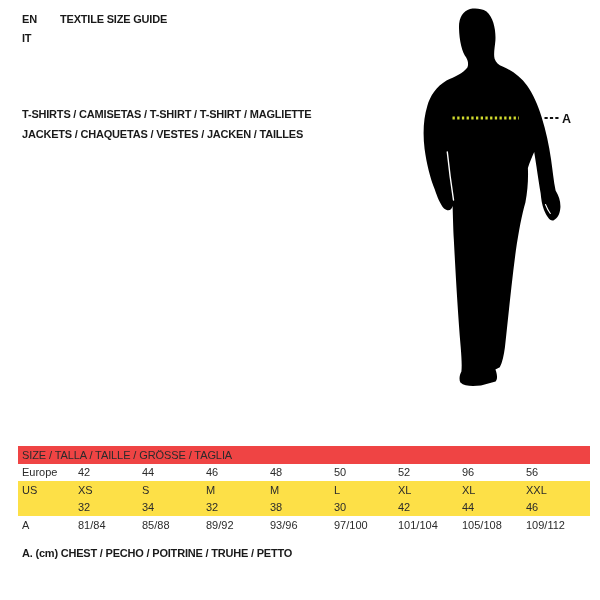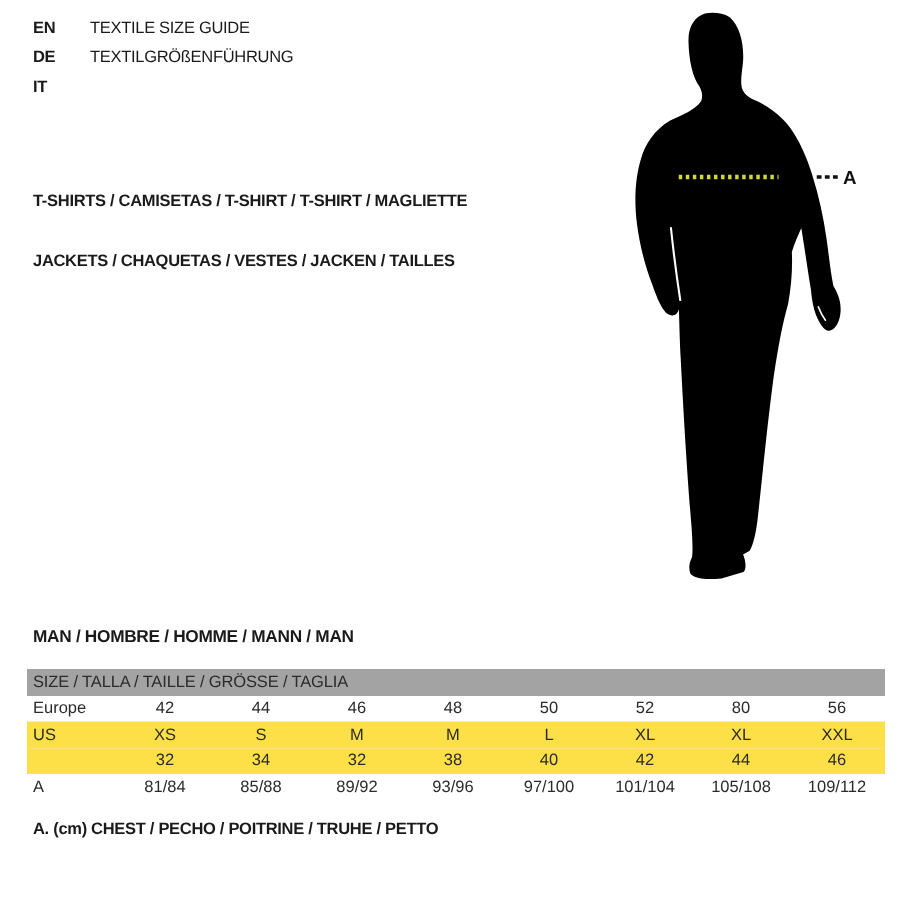--- a/index.html
+++ b/index.html
@@ -4,51 +4,47 @@
 <style>
   html,body{margin:0;padding:0;background:#fff;}
   #canvas{
     position:relative;width:600px;height:600px;background:#ffffff;overflow:hidden;
     font-family:"Liberation Sans","DejaVu Sans",sans-serif;color:#1a1a1a;
   }
   
   .langs{position:absolute;left:22px;top:13px;}
   .lang-row{display:flex;height:19.3px;}
   .lang-code{width:38px;font-size:11px;font-weight:bold;letter-spacing:-0.2px;}
-  .lang-label{font-size:11px;font-weight:normal;letter-spacing:-0.2px;white-space:nowrap;}
+  .lang-label{font-size:11px;font-weight:bold;letter-spacing:-0.2px;white-space:nowrap;}
   
   .garments{position:absolute;left:22px;top:104px;}
-  .garment-line{font-size:11px;font-weight:bold;letter-spacing:-0.2px;height:20px;display:flex;align-items:center;white-space:nowrap;margin-top:20px;}
+  .garment-line{font-size:11px;font-weight:bold;letter-spacing:-0.2px;height:20px;display:flex;align-items:center;white-space:nowrap;}
   
   .figure{position:absolute;left:405px;top:0px;width:195px;height:400px;}
   
   .man-title{position:absolute;left:22px;top:419px;font-size:11.5px;font-weight:bold;letter-spacing:-0.2px;}
   
   .size-table{position:absolute;left:18px;top:446px;width:572px;font-size:11px;}
-  .t-header{height:17.5px;background:#a3a3a3;display:flex;align-items:center;padding-left:4px;color:#2b2b2b;letter-spacing:-0.1px;}
+  .t-header{height:17.5px;background:#ef4444;display:flex;align-items:center;padding-left:4px;color:#2b2b2b;letter-spacing:-0.1px;}
   .t-row{height:17.5px;display:grid;grid-template-columns:60px repeat(8,1fr);align-items:center;}
   .t-row.alt{background:#fde047;}
   .t-label{padding-left:4px;text-align:left;color:#2b2b2b;}
-  .t-cell{text-align:center;color:#2b2b2b;}
+  .t-cell{text-align:left;color:#2b2b2b;}
   
   .footnote{position:absolute;left:22px;top:547px;font-size:11px;font-weight:bold;letter-spacing:-0.2px;}
 </style>
 </head>
 <body>
 
 <div id="canvas">
 
   <div class="langs">
     <div class="lang-row">
       <span class="lang-code">EN</span>
       <span class="lang-label">TEXTILE SIZE GUIDE</span>
-    </div>
-    <div class="lang-row">
-      <span class="lang-code">DE</span>
-      <span class="lang-label">TEXTILGRÖßENFÜHRUNG</span>
     </div>
     <div class="lang-row">
       <span class="lang-code">IT</span>
     </div>
   </div>
 
   <div class="garments">
     <div class="garment-line">T-SHIRTS / CAMISETAS / T-SHIRT / T-SHIRT / MAGLIETTE</div>
     <div class="garment-line">JACKETS / CHAQUETAS / VESTES / JACKEN / TAILLES</div>
   </div>
@@ -91,34 +87,33 @@
       C 493.4 53.5, 494.8 48, 495.4 40.5
       C 496 30, 493.5 17.5, 486.5 11.5
       C 481.5 8.3, 475 8.2, 470 9 Z"></path>
     <path fill="none" stroke="#ffffff" stroke-width="1.4" stroke-linecap="round" d="M 447.3 152 Q 449.8 176 453.5 200"></path>
     <path fill="none" stroke="#ffffff" stroke-width="1.1" stroke-linecap="round" d="M 545.5 204.5 q 2.2 5.5 4.8 9"></path>
     <line x1="452.5" y1="118" x2="519" y2="118" stroke="#d2dc2e" stroke-width="3" stroke-dasharray="2.3 2.4"></line>
     <line x1="544.5" y1="118" x2="558.5" y2="118" stroke="#111111" stroke-width="2.2" stroke-dasharray="3.2 2.2"></line>
     <text x="562" y="122.5" font-size="12.5" font-weight="bold" font-family="Liberation Sans, DejaVu Sans, sans-serif" fill="#111111">A</text>
   </svg>
 
-  <div class="man-title">MAN / HOMBRE / HOMME / MANN / MAN</div>
 
   <div class="size-table">
     <div class="t-header">SIZE / TALLA / TAILLE / GRÖSSE / TAGLIA</div>
 
     <div class="t-row">
       <span class="t-label">Europe</span>
       <span class="t-cell">42</span>
       <span class="t-cell">44</span>
       <span class="t-cell">46</span>
       <span class="t-cell">48</span>
       <span class="t-cell">50</span>
       <span class="t-cell">52</span>
-      <span class="t-cell">80</span>
+      <span class="t-cell">96</span>
       <span class="t-cell">56</span>
     </div>
 
     <div class="t-row alt">
       <span class="t-label">US</span>
       <span class="t-cell">XS</span>
       <span class="t-cell">S</span>
       <span class="t-cell">M</span>
       <span class="t-cell">M</span>
       <span class="t-cell">L</span>
@@ -126,21 +121,21 @@
       <span class="t-cell">XL</span>
       <span class="t-cell">XXL</span>
     </div>
 
     <div class="t-row alt">
       <span class="t-label"></span>
       <span class="t-cell">32</span>
       <span class="t-cell">34</span>
       <span class="t-cell">32</span>
       <span class="t-cell">38</span>
-      <span class="t-cell">40</span>
+      <span class="t-cell">30</span>
       <span class="t-cell">42</span>
       <span class="t-cell">44</span>
       <span class="t-cell">46</span>
     </div>
 
     <div class="t-row">
       <span class="t-label">A</span>
       <span class="t-cell">81/84</span>
       <span class="t-cell">85/88</span>
       <span class="t-cell">89/92</span>

